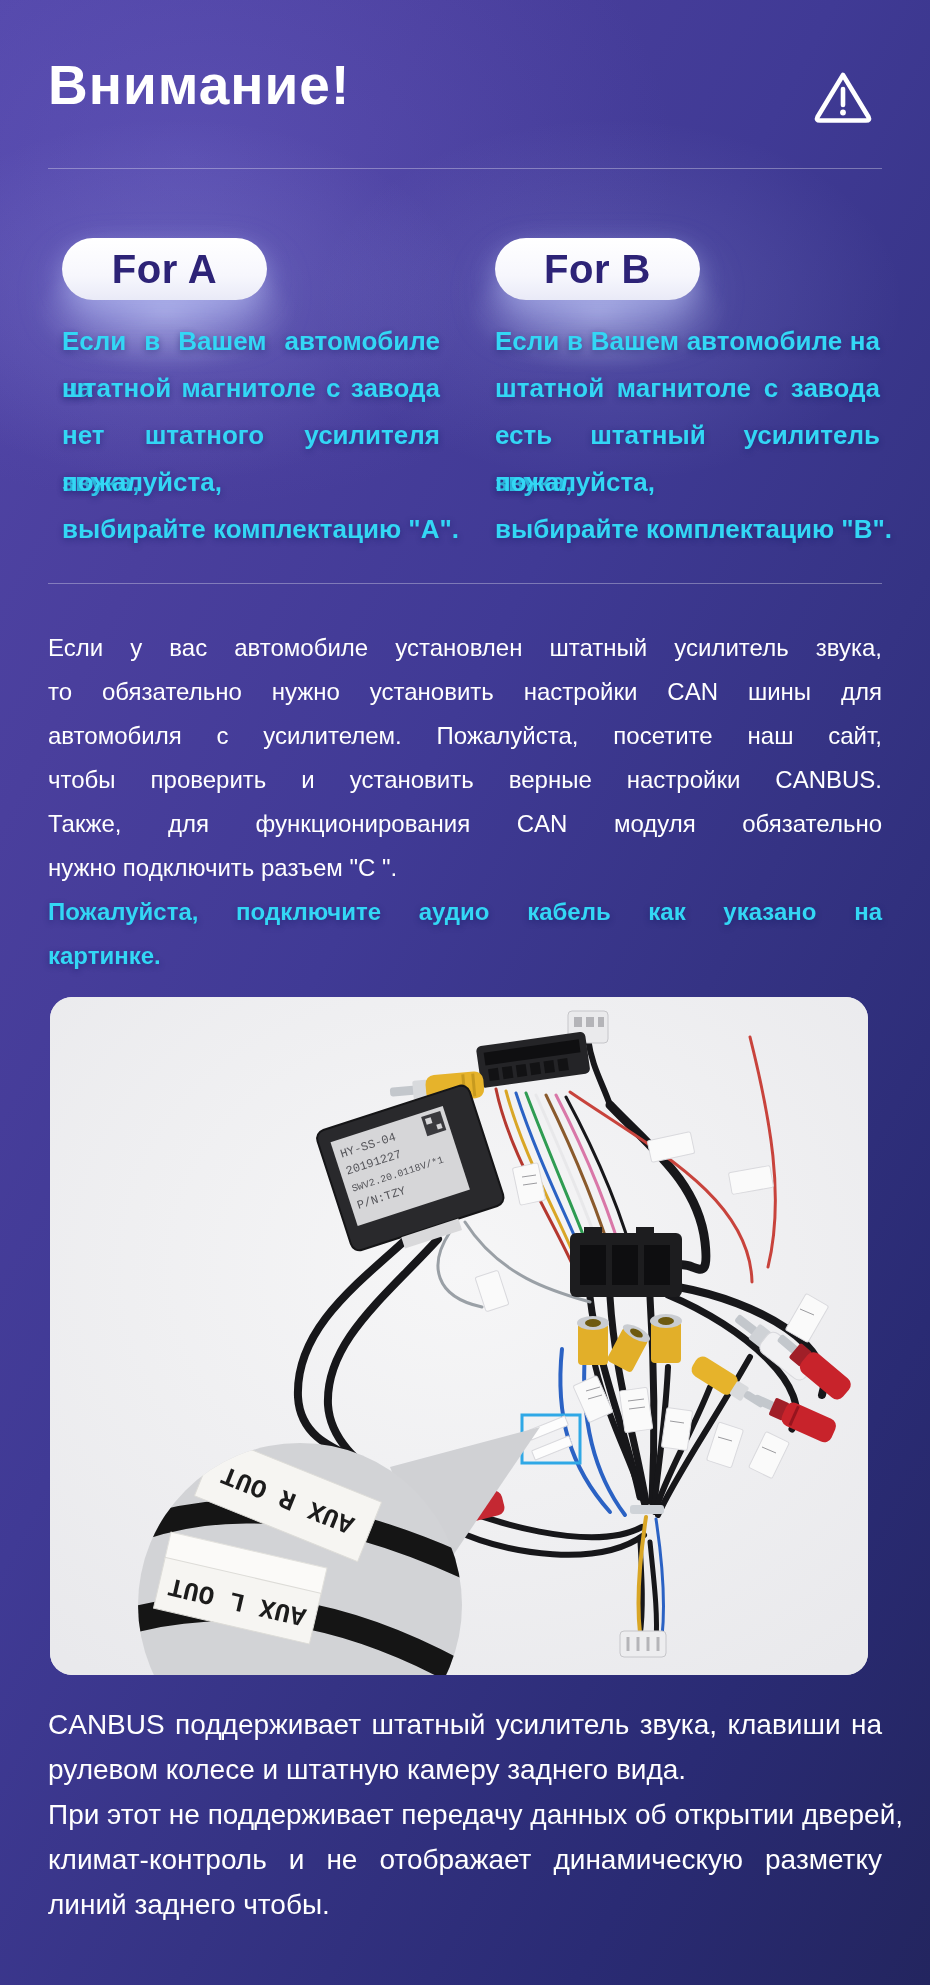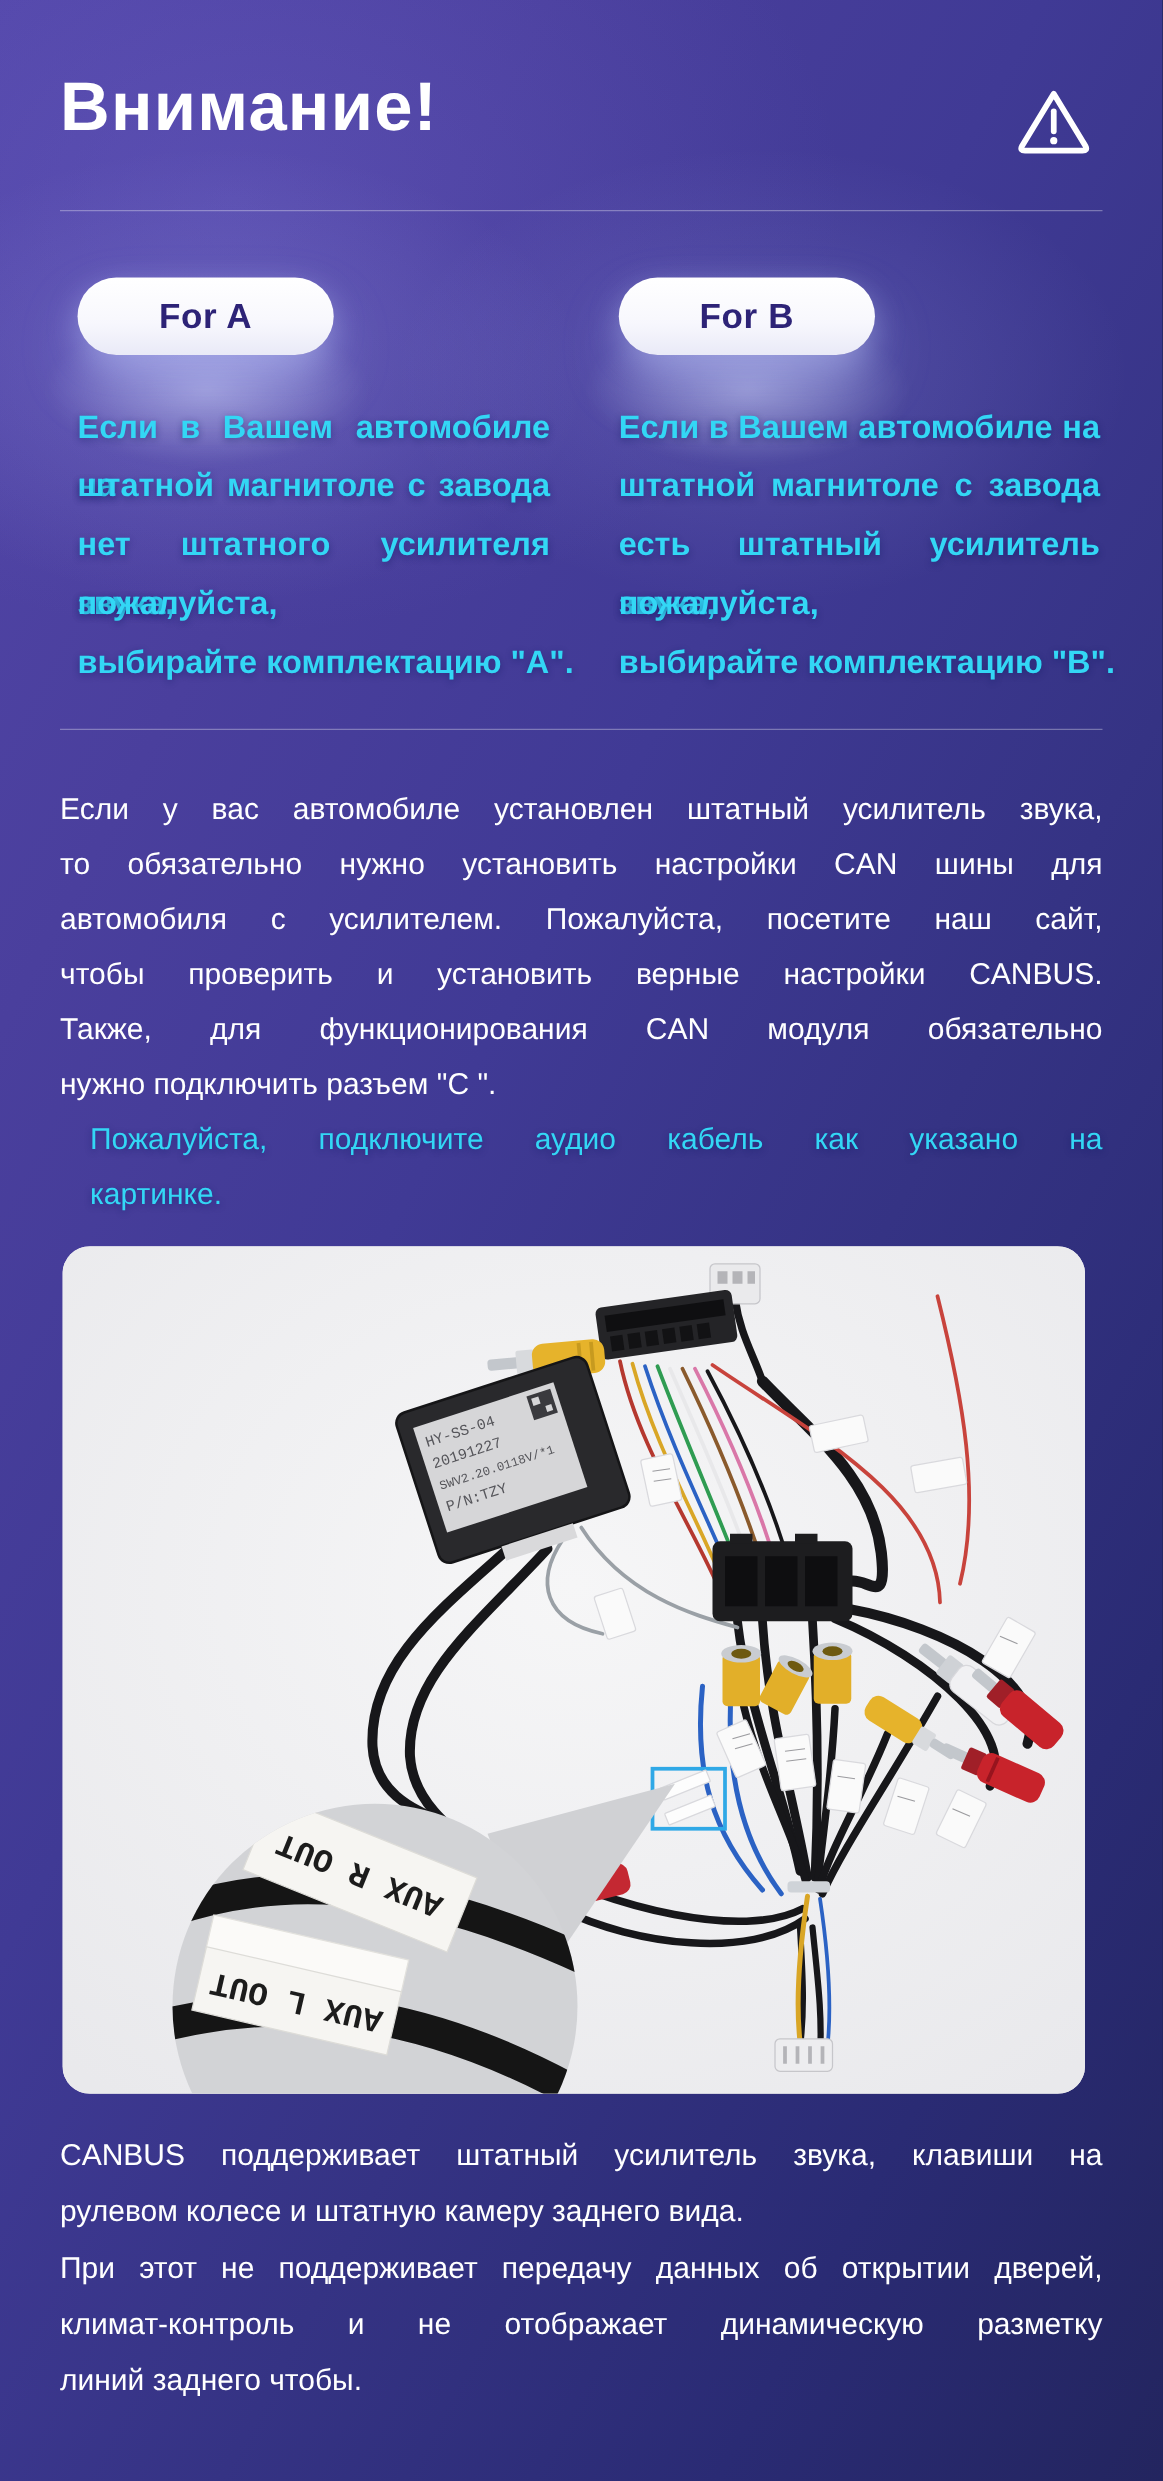--- a/index.html
+++ b/index.html
@@ -9,40 +9,40 @@
     background:
       radial-gradient(ellipse 420px 260px at 175px 300px, rgba(190,198,255,.18), rgba(190,198,255,0) 70%),
       radial-gradient(ellipse 420px 260px at 610px 300px, rgba(190,198,255,.16), rgba(190,198,255,0) 70%),
       radial-gradient(ellipse 700px 500px at 20% 8%, rgba(120,108,215,.28), rgba(120,108,215,0) 70%),
       linear-gradient(118deg,#5246a8 0%,#4a3f9d 22%,#403a95 42%,#353384 62%,#2a2b74 82%,#23255f 100%);
   }
   .abs{position:absolute;}
   .title{left:48px;top:50px;font-size:55px;line-height:70px;font-weight:bold;color:#ffffff;letter-spacing:1px;}
   .divider{left:48px;width:834px;height:1px;background:rgba(255,255,255,.32);}
   .pill{
-    width:205px;height:62px;border-radius:32px;top:222px;
+    width:205px;height:62px;border-radius:32px;top:238px;
     background:linear-gradient(180deg,#ffffff 0%,#f7f7fd 60%,#e9eaf7 100%);
     box-shadow:0 8px 24px rgba(200,208,255,.35),0 24px 48px rgba(175,188,255,.30);
     display:flex;align-items:center;justify-content:center;
-    color:#2d2377;font-size:28px;font-weight:bold;letter-spacing:.5px;
+    color:#2d2377;font-size:40px;font-weight:bold;letter-spacing:.5px;
   }
   .glow{width:260px;height:120px;top:252px;border-radius:50%;
     background:radial-gradient(closest-side,rgba(220,226,255,.48),rgba(220,226,255,0));
     filter:blur(4px);pointer-events:none;}
   .col{top:318px;color:#33d7f5;font-size:26px;font-weight:bold;
     text-shadow:0 2px 6px rgba(15,25,95,.45);}
   .colA{left:62px;width:378px;}
   .colB{left:495px;width:385px;}
   .tline{display:block;height:47px;line-height:47px;white-space:nowrap;overflow:visible;}
   .jl{text-align:justify;text-align-last:justify;white-space:normal;}
   .para{left:48px;top:626px;width:834px;color:#ffffff;font-size:24px;}
   .pline{display:block;height:44px;line-height:44px;white-space:nowrap;}
-  .cyan{color:#33d7f5;font-weight:normal;text-shadow:0 2px 6px rgba(15,25,95,.45);margin-left:24px;}
+  .cyan{color:#33d7f5;font-weight:bold;text-shadow:0 2px 6px rgba(15,25,95,.45);}
   .photo{left:50px;top:997px;width:818px;height:678px;border-radius:22px;background:#f0f0f2;overflow:hidden;}
-  .footer{left:48px;top:1702px;width:834px;color:#ffffff;font-size:24px;}
+  .footer{left:48px;top:1702px;width:834px;color:#ffffff;font-size:28px;}
   .fline{display:block;height:45px;line-height:45px;white-space:nowrap;}
   svg text{user-select:none;}
 </style>
 </head>
 <body>
 
 <div class="canvas">
 
   <div class="abs title">Внимание!</div>
 

